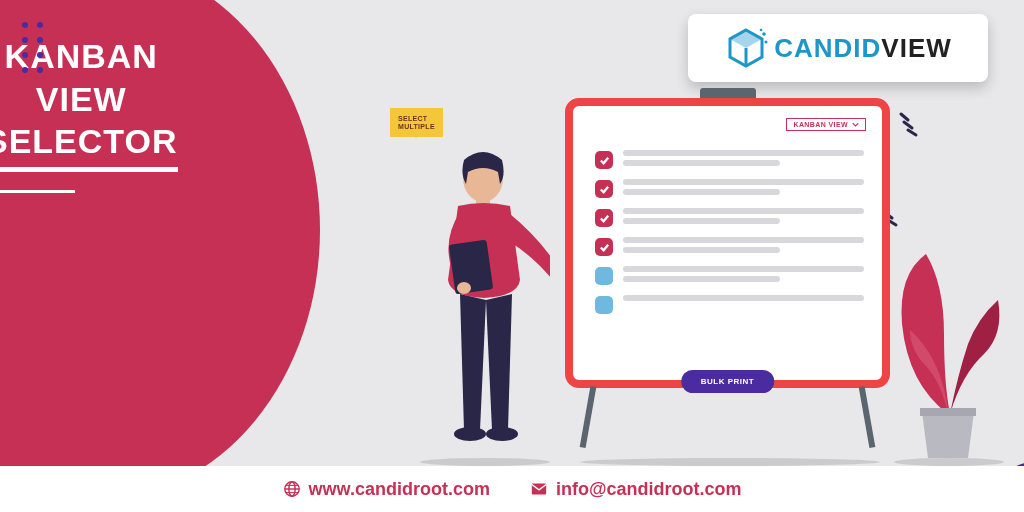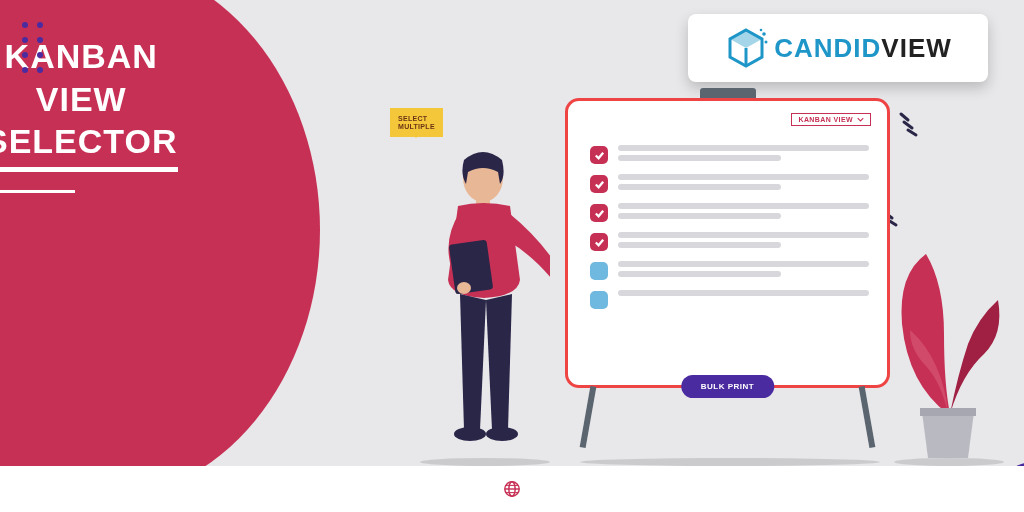--- a/index.html
+++ b/index.html
@@ -122,21 +122,21 @@
       transform: translateX(-50%);
       width: 56px;
       height: 14px;
       background: #5b6570;
       border-radius: 3px 3px 0 0;
     }
     .board {
       width: 100%;
       height: 100%;
       background: #fff;
-      border: 3px solid #ef4444;
+      border: 8px solid #ef4444;
       border-radius: 14px;
       padding: 16px 18px 14px 22px;
       position: relative;
     }
     .leg {
       position: absolute;
       width: 6px;
       height: 62px;
       background: #5b6570;
       bottom: -60px;
@@ -436,14 +436,22 @@
 
 <div class="footer">
   <span>
     <svg viewBox="0 0 20 20">
         <circle cx="10" cy="10" r="8" fill="none" stroke="#c73055" stroke-width="1.6"></circle>
         <ellipse cx="10" cy="10" rx="3.5" ry="8" fill="none" stroke="#c73055" stroke-width="1.6"></ellipse>
         <line x1="2" y1="10" x2="18" y2="10" stroke="#c73055" stroke-width="1.6"></line>
         <line x1="3" y1="6" x2="17" y2="6" stroke="#c73055" stroke-width="1.2"></line>
         <line x1="3" y1="14" x2="17" y2="14" stroke="#c73055" stroke-width="1.2"></line>
       </svg>
+    <span>www.candidroot.com</span>
   </span>
+  <span>
+    <svg viewBox="0 0 20 20">
+        <rect x="2" y="4" width="16" height="12" rx="1" fill="#c73055"></rect>
+        <path d="M2 5 L10 11 L18 5" fill="none" stroke="#fff" stroke-width="1.5"></path>
+      </svg>
+    <span>info@candidroot.com</span>
+  </span>
 </div>
 
 </body></html>

